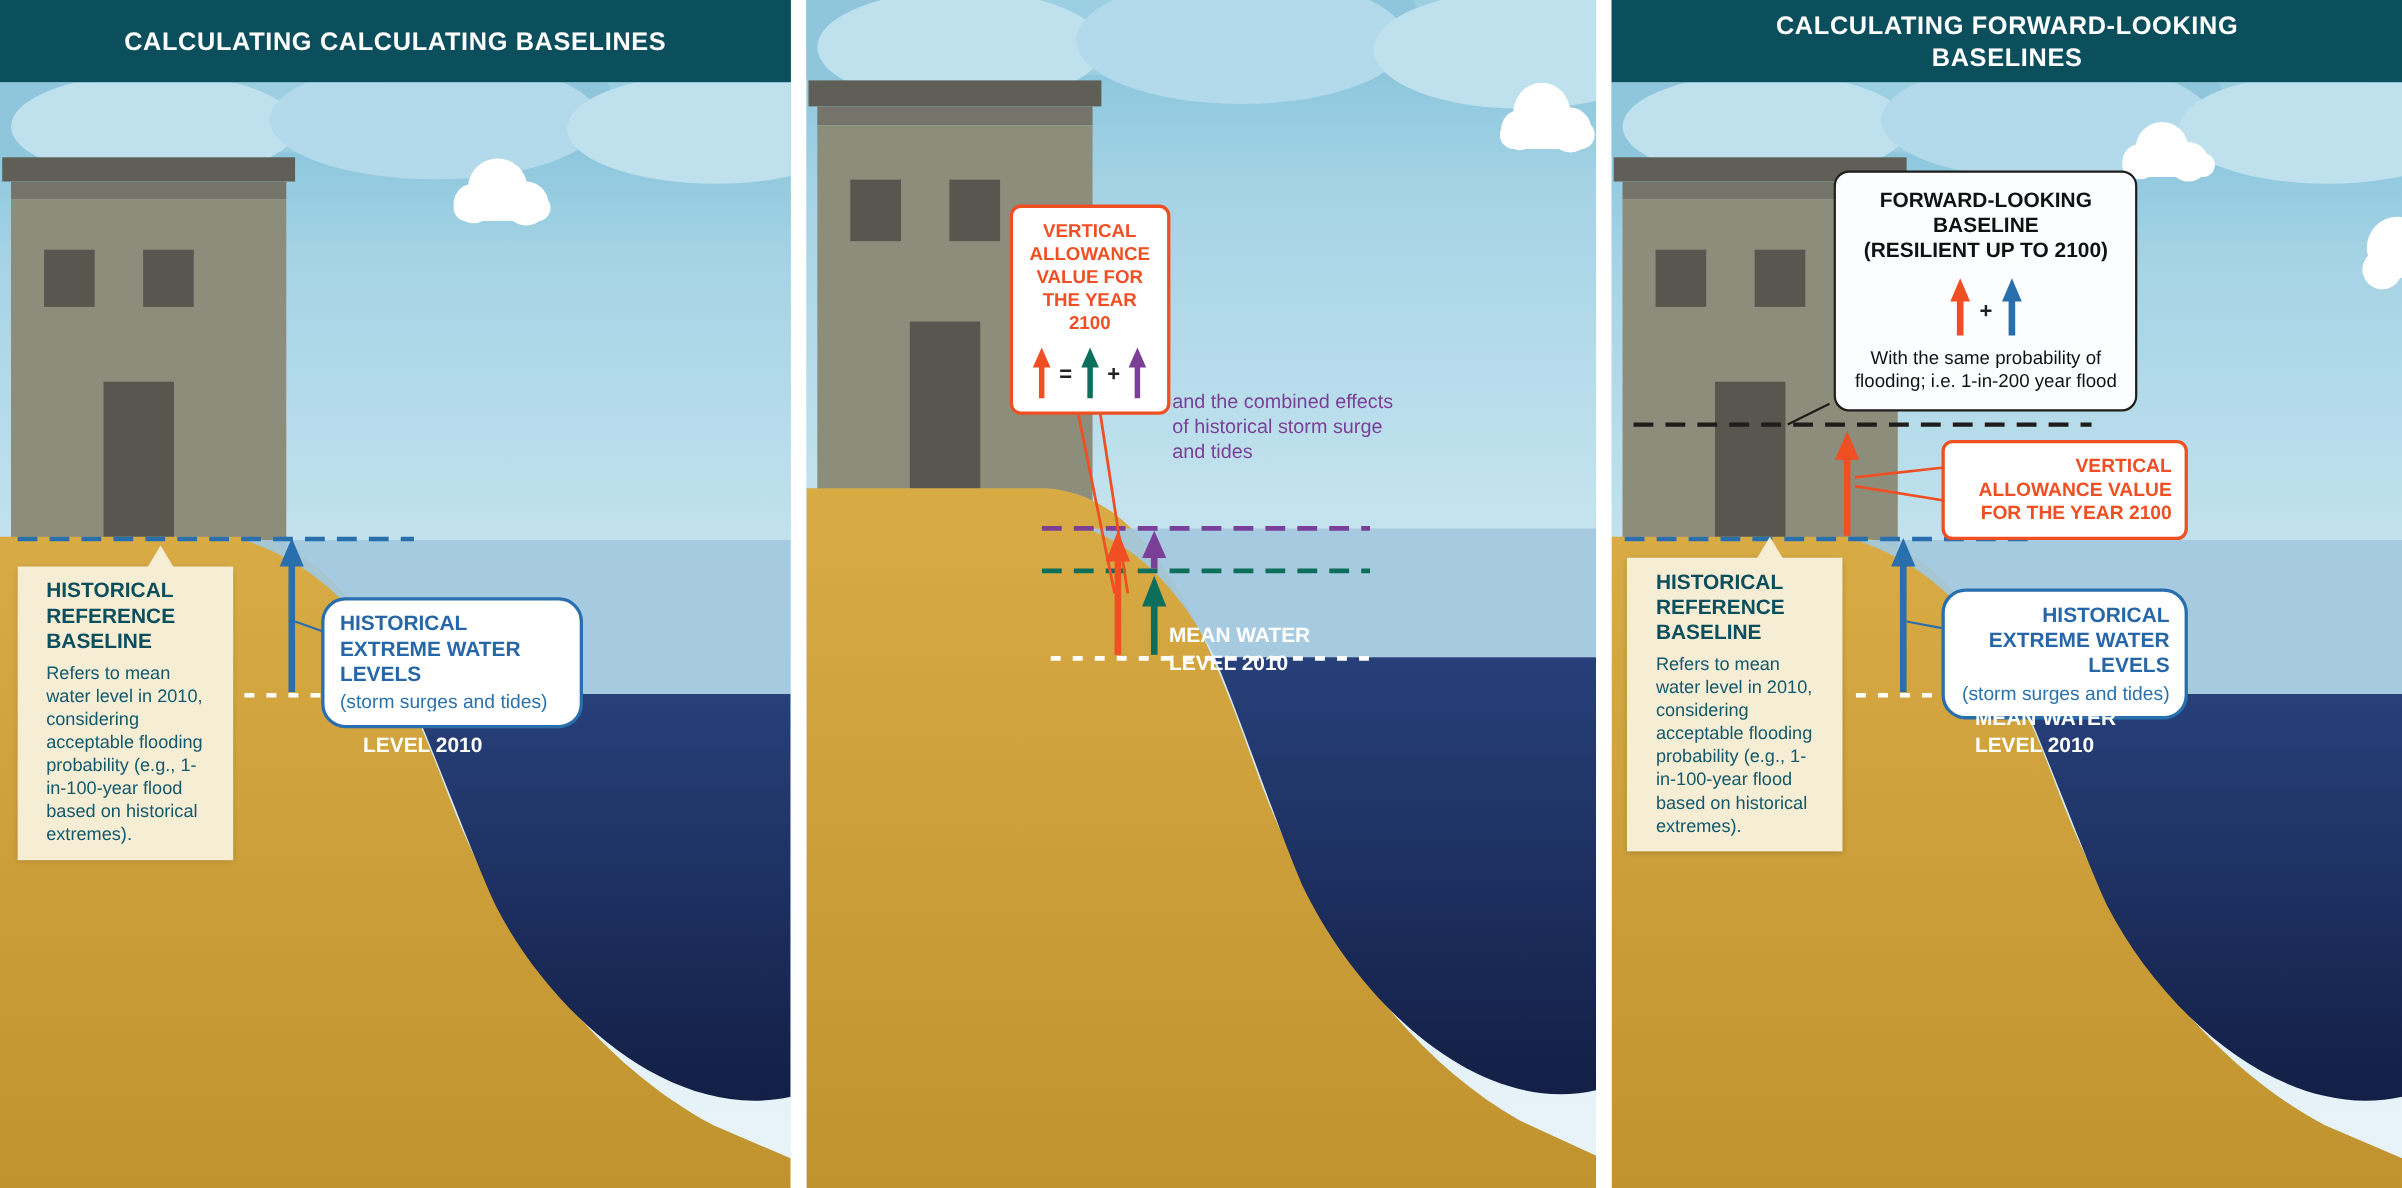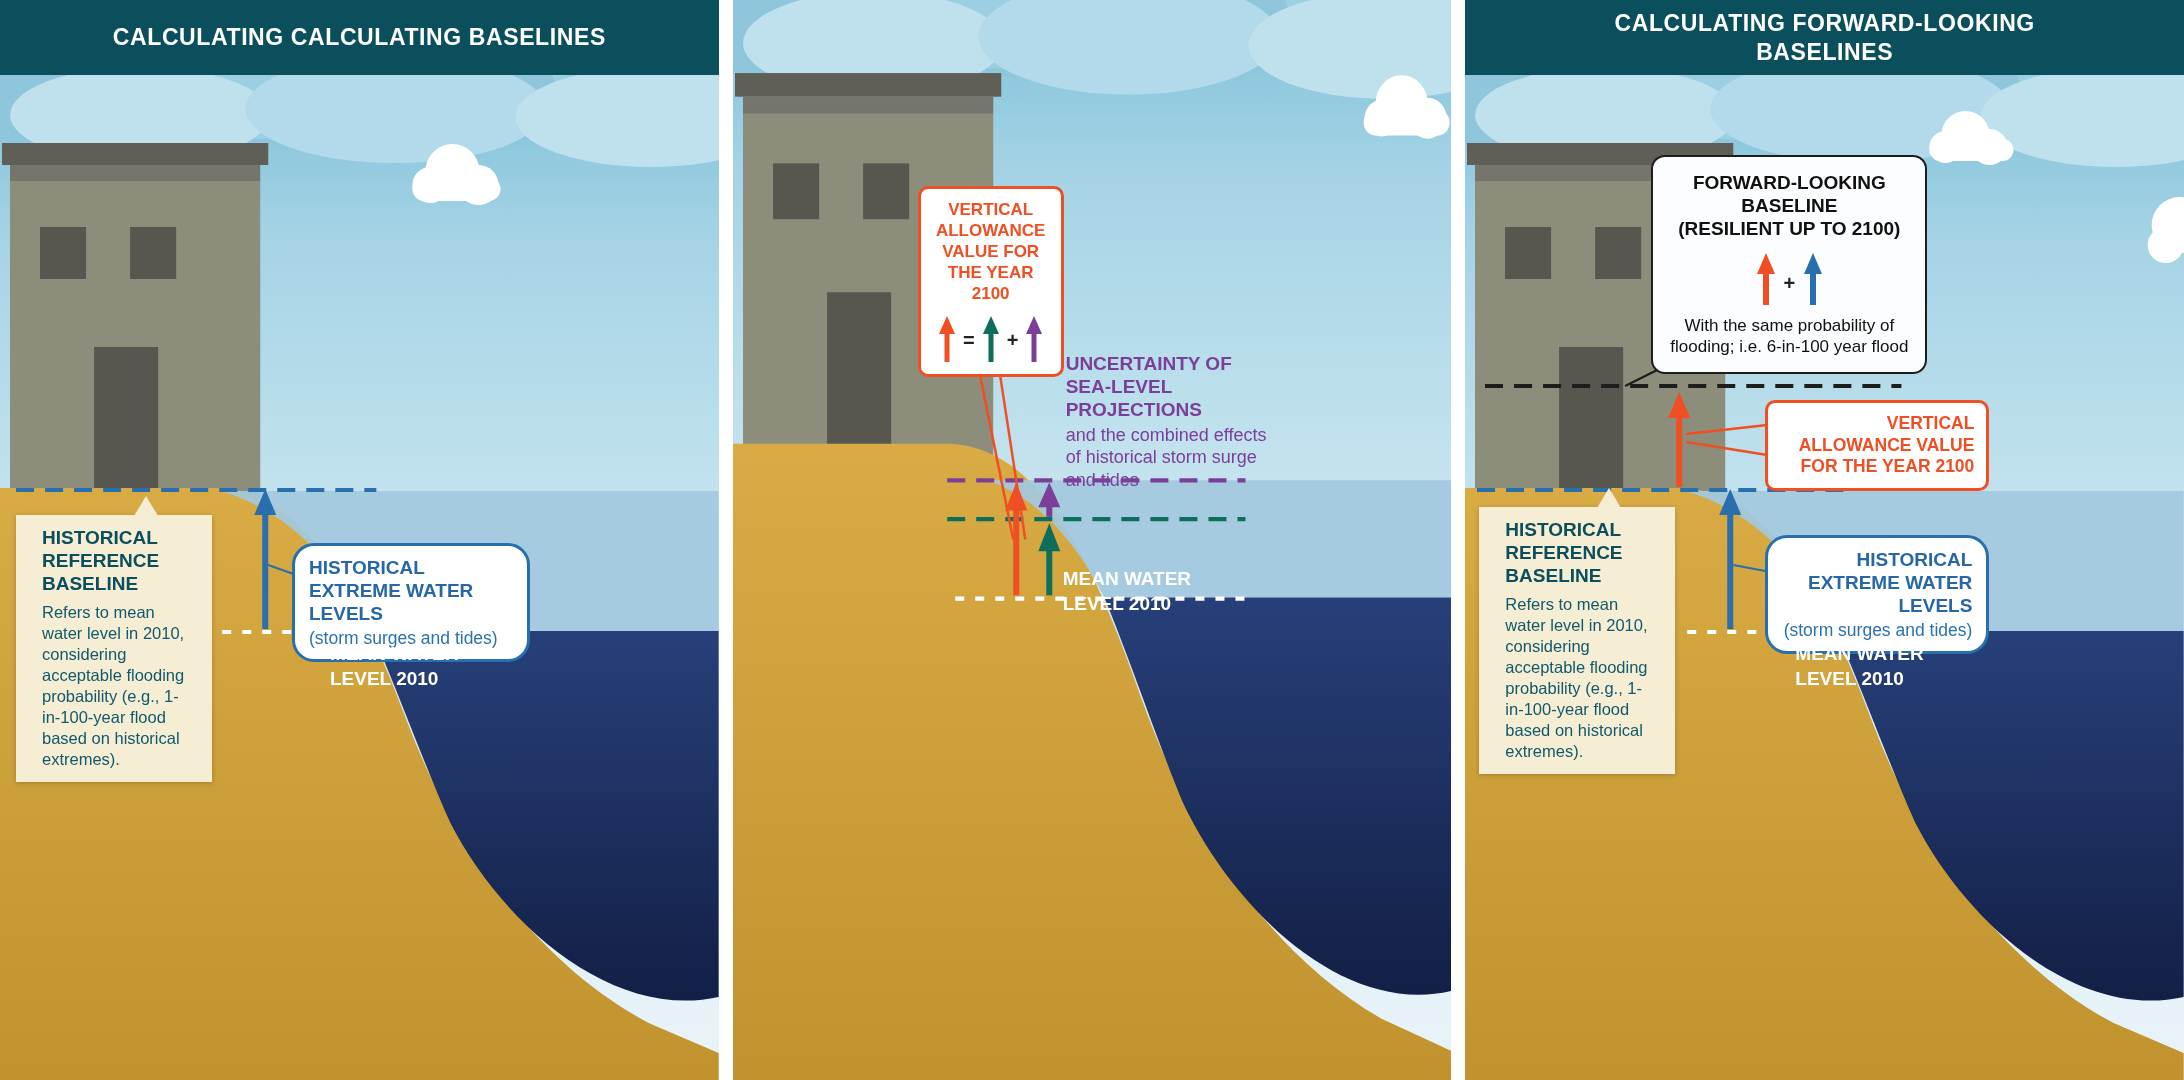--- a/index.html
+++ b/index.html
@@ -20,21 +20,21 @@
   .pointer-up{position:absolute;top:-19px;width:0;height:0;border-left:12px solid transparent;border-right:12px solid transparent;border-bottom:20px solid #F6EDD5;}
   .blue-box{background:#ffffff;border:3px solid #2A6FAD;border-radius:22px;padding:10px 14px;color:#2A72AE;}
   .blue-title{font-weight:700;font-size:19px;line-height:1.22;color:#2767A8;}
   .blue-sub{font-size:17.5px;line-height:1.25;margin-top:2px;}
   .right{text-align:right;}
   .orange-box{background:#ffffff;border:3px solid #F04E23;border-radius:10px;padding:10px 9px;}
   .orange-title{color:#F04E23;font-weight:700;font-size:17px;line-height:1.24;text-align:center;}
   .orange-title.right{text-align:right;font-size:17.5px;padding:0 3px;}
   .formula-row{display:flex;align-items:flex-end;justify-content:center;gap:7px;margin-top:10px;}
   .op{font-weight:700;font-size:20px;color:#222;line-height:1;padding-bottom:14px;}
-  .forward-box{background:#FBFDFE;border:2.5px solid #1d1d1b;border-radius:14px;padding:14px 12px;text-align:center;}
+  .forward-box{background:#FBFDFE;border:2.5px solid #1d1d1b;border-radius:14px;padding:14px 12px;text-align:center;margin-left:16px;}
   .fwd-title{font-weight:700;font-size:19px;color:#111;line-height:1.22;}
   .fwd-body{font-size:17px;color:#111;line-height:1.28;margin-top:8px;}
   .text-block{position:absolute;}
   .tb-title{font-weight:700;font-size:19px;line-height:1.22;}
   .tb-body{font-size:18px;line-height:1.25;margin-top:2px;}
   .purple-text{color:#7B3F98;}
   .teal-text{color:#0E6E5C;}
   .water-label{position:absolute;color:#fff;font-weight:700;font-size:19px;line-height:1.3;white-space:pre-line;}
   .mini-arrow{display:block;}
 </style>
@@ -184,21 +184,20 @@
           </svg>
           <span class="op">+</span>
           <svg class="mini-arrow" width="18" height="50" viewBox="0 0 18 50">
             <line x1="9" y1="48" x2="9" y2="17" stroke="#7B3F98" stroke-width="5"></line>
             <polygon points="9,2 1,20 17,20" fill="#7B3F98"></polygon>
           </svg>
         </div>
       </div>
 
       <div class="text-block purple-text" style="left:333px;top:352px;width:205px;">
-        <div class="tb-title">UNCERTAINTY OF SEA-LEVEL PROJECTIONS</div>
         <div class="tb-body">and the combined effects of historical storm surge and tides</div>
       </div>
 
 
       <div class="water-label" style="left:330px;top:567px;">MEAN WATER
 LEVEL 2010</div>
     </div>
   </section>
 
   <section class="panel">
@@ -273,21 +272,21 @@
           <svg class="mini-arrow" width="22" height="56" viewBox="0 0 22 56">
             <line x1="11" y1="54" x2="11" y2="20" stroke="#F04E23" stroke-width="6"></line>
             <polygon points="11,2 2,23 20,23" fill="#F04E23"></polygon>
           </svg>
           <span class="op">+</span>
           <svg class="mini-arrow" width="22" height="56" viewBox="0 0 22 56">
             <line x1="11" y1="54" x2="11" y2="20" stroke="#2A6FAD" stroke-width="6"></line>
             <polygon points="11,2 2,23 20,23" fill="#2A6FAD"></polygon>
           </svg>
         </div>
-        <div class="fwd-body">With the same probability of flooding; i.e. 6-in-100 year flood</div>
+        <div class="fwd-body">With the same probability of flooding; i.e. 1-in-200 year flood</div>
       </div>
 
       <div class="callout orange-box" style="left:300px;top:325px;width:224px;">
         <div class="orange-title right">VERTICAL ALLOWANCE VALUE FOR THE YEAR 2100</div>
       </div>
 
       <div class="callout cream" style="left:14px;top:432px;width:196px;">
         <span class="pointer-up" style="left:118px;"></span>
         <div class="cream-title">HISTORICAL REFERENCE BASELINE</div>
         <div class="cream-body">Refers to mean water level in 2010, considering acceptable flooding probability (e.g., 1-in-100-year flood based on historical extremes).</div>

